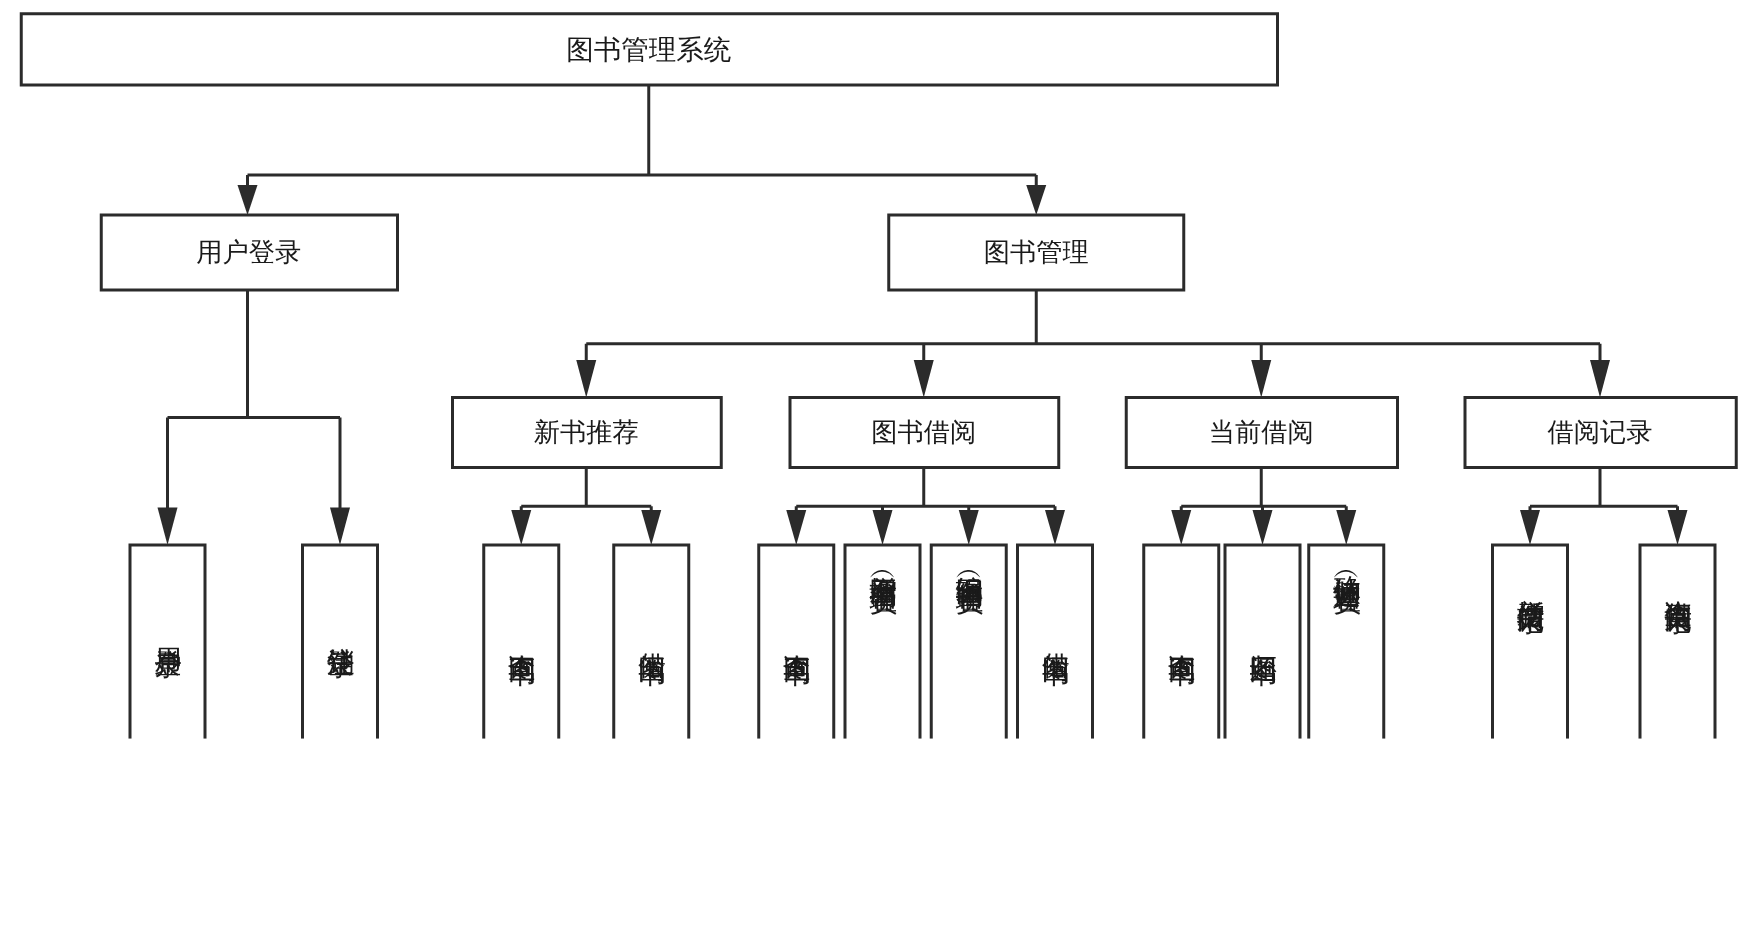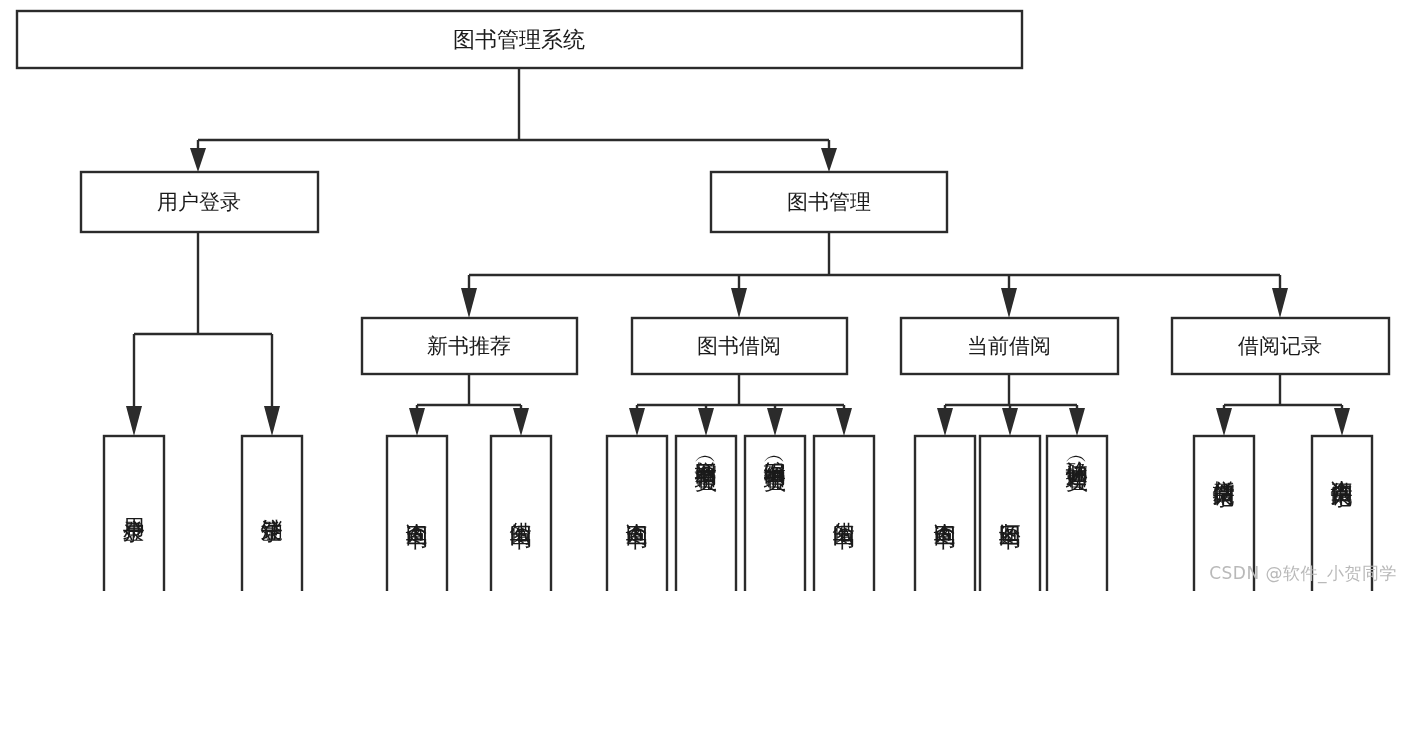--- a/index.html
+++ b/index.html
@@ -235,15 +235,14 @@
     <span class="vlabel">确认归还（管理员）</span>
   </div>
 
   <div class="vlabel-wrap" style="left:1194px; top:462px; width:60px; height:273px;">
     <span class="vlabel">新增借阅记录</span>
   </div>
   <div class="vlabel-wrap" style="left:1312px; top:462px; width:60px; height:273px;">
     <span class="vlabel">查询借阅记录</span>
   </div>
 
-  <div class="watermark">CSDN @软件_小贺同学</div>
 
 </div>
 
 </body></html>

